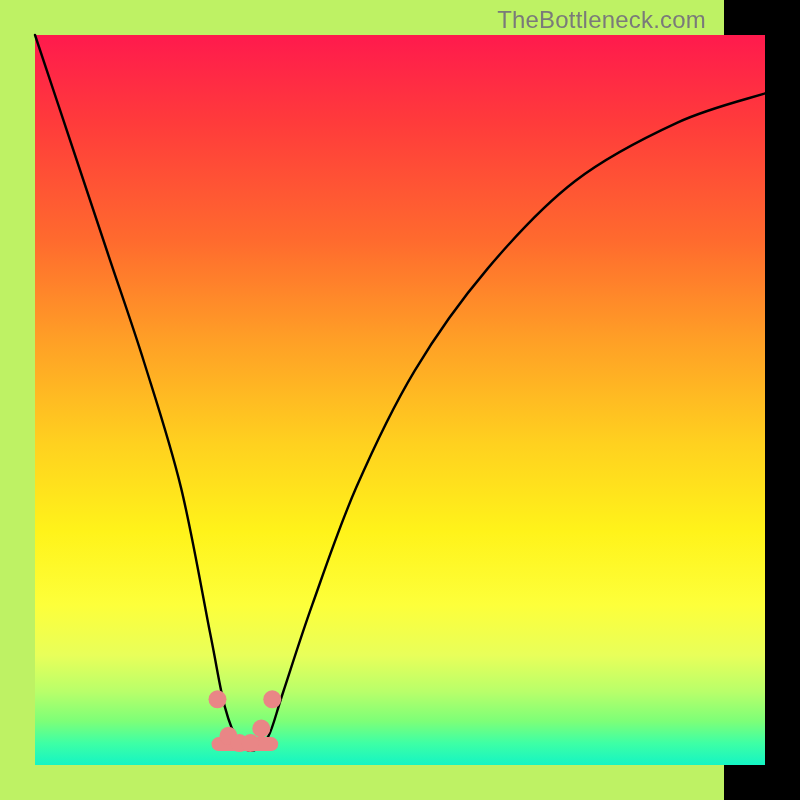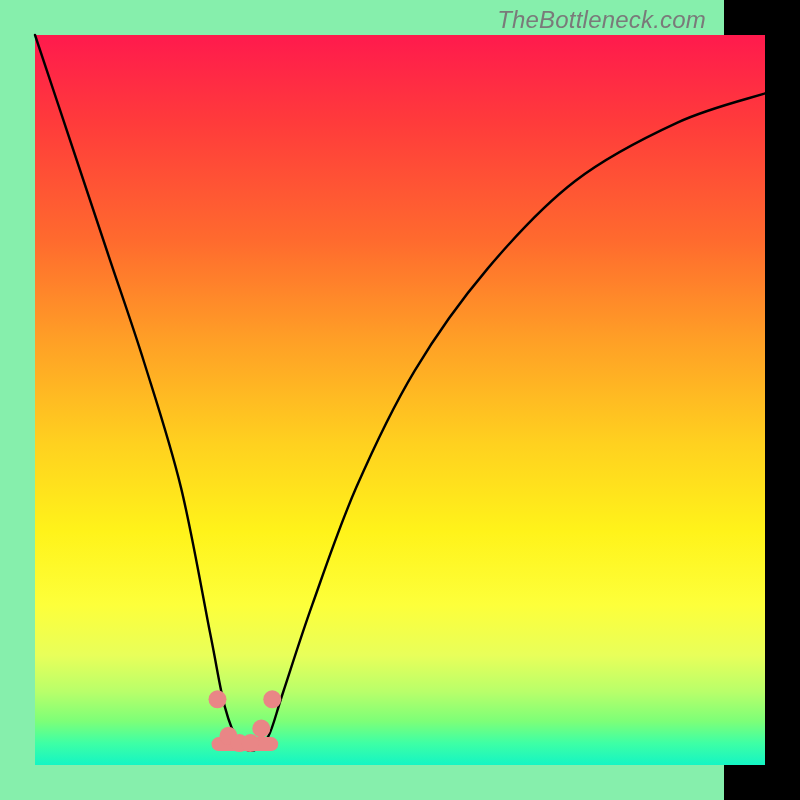--- a/index.html
+++ b/index.html
@@ -8,22 +8,21 @@
     width: 800px;
     height: 800px;
     background: #000;
     font-family: Arial, Helvetica, sans-serif;
     overflow: hidden;
   }
   .frame {
     position: absolute;
     left: 0; top: 0;
     width: 724px; height: 800px;
-    background: #86efac;
-    font-style: italic;
+    background: #bef264;
   }
   .plot-area {
     position: absolute;
     left: 35px;
     top: 35px;
     width: 730px;
     height: 730px;
     background: linear-gradient(to bottom,
       #ff1a4d 0%,
       #ff3b3b 12%,

